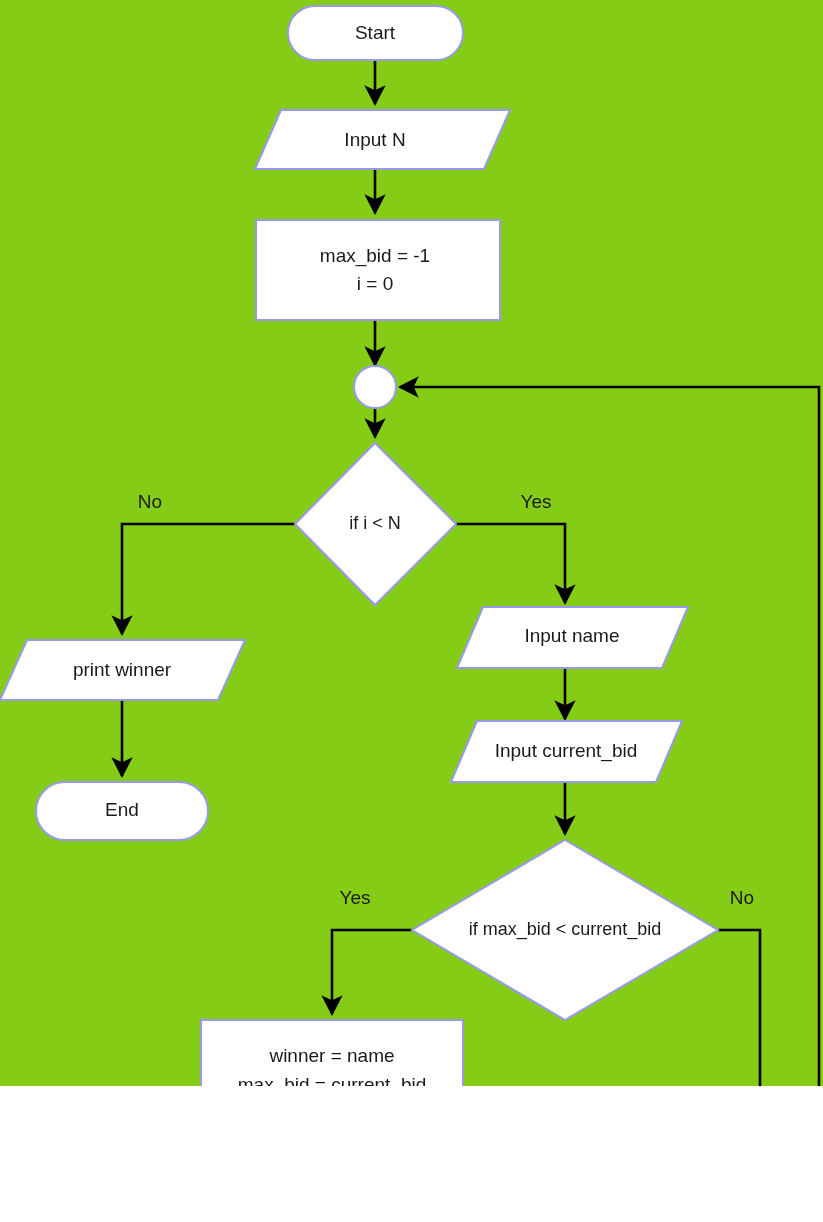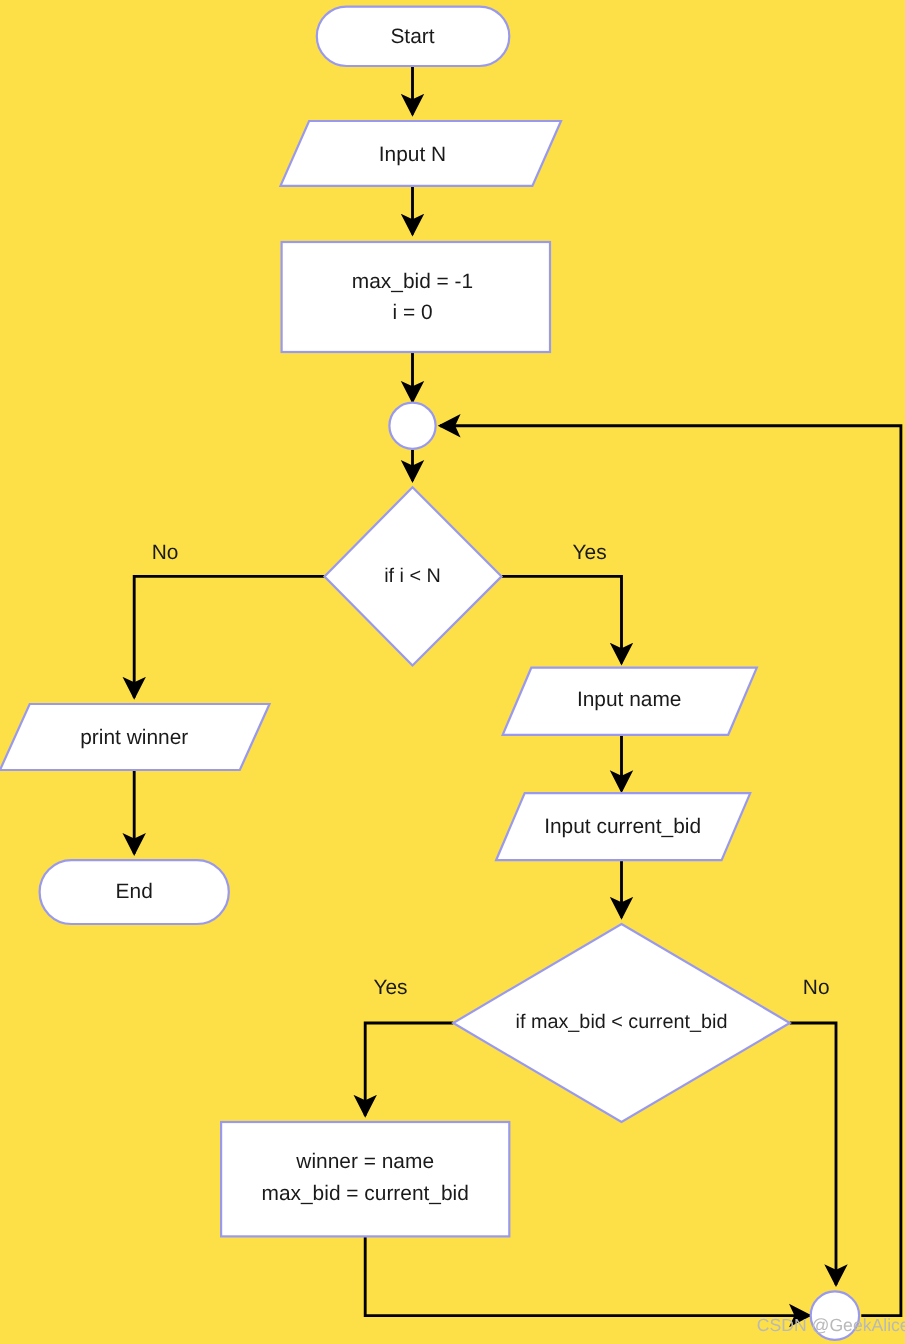--- a/index.html
+++ b/index.html
@@ -6,22 +6,22 @@
     margin: 0;
     padding: 0;
     background: #ffffff;
   }
   body {
     font-family: "Liberation Sans", sans-serif;
   }
   #flowchart-canvas {
     position: relative;
     width: 823px;
-    height: 1222px;
-    background: #fde047;
+    height: 1086px;
+    background: #84cc16;
     overflow: hidden;
     text-decoration: underline;
   }
   #flow-svg {
     position: absolute;
     left: 0;
     top: 0;
     width: 823px;
     height: 1222px;
   }

